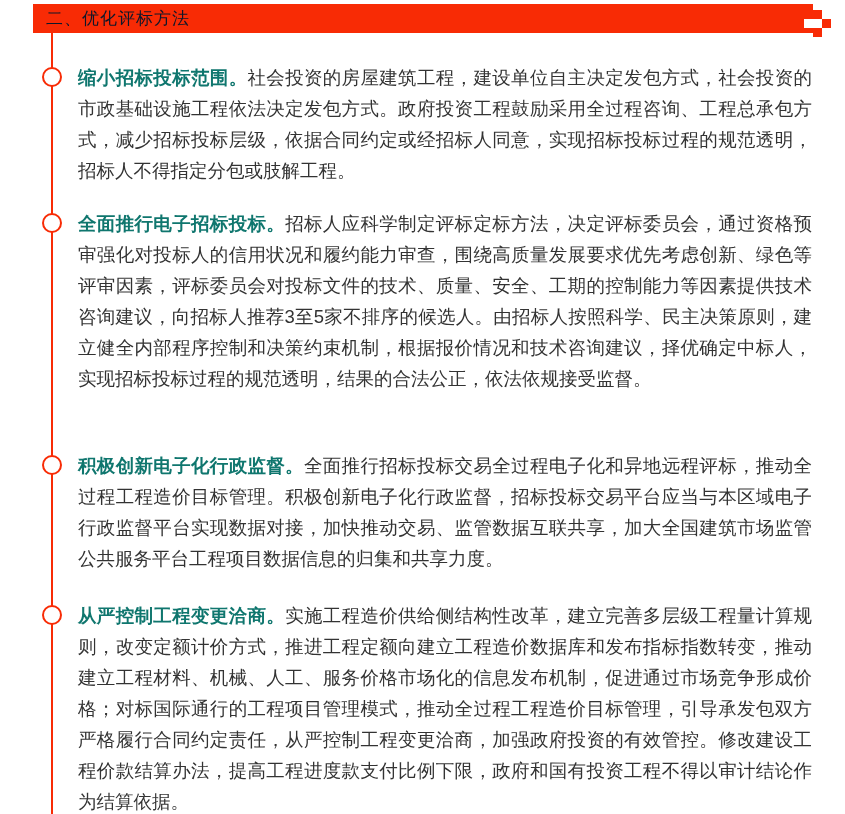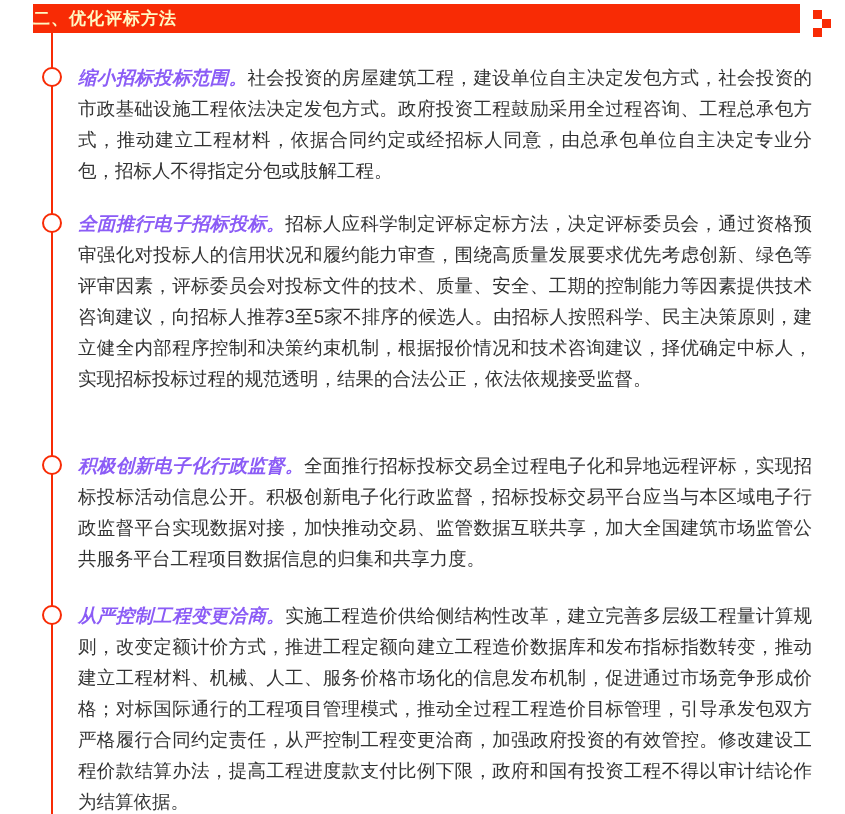--- a/index.html
+++ b/index.html
@@ -2,70 +2,70 @@
 <html><head>
 <meta charset="utf-8">
 <style>
   html,body{margin:0;padding:0;}
   .page{
     position:relative;width:845px;height:814px;background:#ffffff;overflow:hidden;
     font-family:"Liberation Sans","DejaVu Sans",sans-serif;
   }
   .banner{
     position:absolute;left:33px;top:4px;width:767px;height:29px;
-    background:#f82b05;color:#fef9c3;font-weight:bold;font-size:17px;
-    line-height:29px;z-index:1;letter-spacing:1px;
+    background:#f82b05;color:#0f172a;font-weight:normal;font-size:17px;
+    line-height:29px;padding-left:13px;z-index:1;letter-spacing:1px;
   }
   .sq{position:absolute;width:9px;height:9px;z-index:2;}
   .sq.r{background:#f82b05;}
   .sq.w{background:#ffffff;}
   .timeline{
     position:absolute;left:51px;top:33px;width:2px;height:781px;background:#f82b05;
   }
   .item{position:absolute;left:0;width:845px;height:0;}
   .bullet{
     position:absolute;left:42px;top:5px;width:20px;height:20px;box-sizing:border-box;
     border:2px solid #f82b05;border-radius:50%;background:#ffffff;z-index:3;
   }
   .para{
     position:absolute;left:78px;top:0;width:734px;margin:0;
     font-size:18.5px;line-height:31px;color:#333333;
     text-align:justify;text-justify:inter-ideograph;
   }
-  .para b{color:#8b5cf6;font-style:italic;}
+  .para b{color:#0f766e;}
 </style>
 </head>
 <body>
 
 <div class="page">
 
   <div class="banner">
     <span>二、优化评标方法</span>
   </div>
 
   <i class="sq w" style="left:804px;top:19px"></i>
   <i class="sq r" style="left:813px;top:10px"></i>
   <i class="sq r" style="left:822px;top:19px"></i>
   <i class="sq r" style="left:813px;top:28px"></i>
 
   <div class="timeline"></div>
 
   <div class="item" style="top:62px">
     <span class="bullet"></span>
-    <p class="para"><b>缩小招标投标范围。</b><span>社会投资的房屋建筑工程，建设单位自主决定发包方式，社会投资的市政基础设施工程依法决定发包方式。政府投资工程鼓励采用全过程咨询、工程总承包方式，推动建立工程材料，依据合同约定或经招标人同意，由总承包单位自主决定专业分包，招标人不得指定分包或肢解工程。</span></p>
+    <p class="para"><b>缩小招标投标范围。</b><span>社会投资的房屋建筑工程，建设单位自主决定发包方式，社会投资的市政基础设施工程依法决定发包方式。政府投资工程鼓励采用全过程咨询、工程总承包方式，减少招标投标层级，依据合同约定或经招标人同意，实现招标投标过程的规范透明，招标人不得指定分包或肢解工程。</span></p>
   </div>
 
   <div class="item" style="top:208px">
     <span class="bullet"></span>
     <p class="para"><b>全面推行电子招标投标。</b><span>招标人应科学制定评标定标方法，决定评标委员会，通过资格预审强化对投标人的信用状况和履约能力审查，围绕高质量发展要求优先考虑创新、绿色等评审因素，评标委员会对投标文件的技术、质量、安全、工期的控制能力等因素提供技术咨询建议，向招标人推荐3至5家不排序的候选人。由招标人按照科学、民主决策原则，建立健全内部程序控制和决策约束机制，根据报价情况和技术咨询建议，择优确定中标人，实现招标投标过程的规范透明，结果的合法公正，依法依规接受监督。</span></p>
   </div>
 
   <div class="item" style="top:450px">
     <span class="bullet"></span>
-    <p class="para"><b>积极创新电子化行政监督。</b><span>全面推行招标投标交易全过程电子化和异地远程评标，实现招标投标活动信息公开。积极创新电子化行政监督，招标投标交易平台应当与本区域电子行政监督平台实现数据对接，加快推动交易、监管数据互联共享，加大全国建筑市场监管公共服务平台工程项目数据信息的归集和共享力度。</span></p>
+    <p class="para"><b>积极创新电子化行政监督。</b><span>全面推行招标投标交易全过程电子化和异地远程评标，推动全过程工程造价目标管理。积极创新电子化行政监督，招标投标交易平台应当与本区域电子行政监督平台实现数据对接，加快推动交易、监管数据互联共享，加大全国建筑市场监管公共服务平台工程项目数据信息的归集和共享力度。</span></p>
   </div>
 
   <div class="item" style="top:600px">
     <span class="bullet"></span>
     <p class="para"><b>从严控制工程变更洽商。</b><span>实施工程造价供给侧结构性改革，建立完善多层级工程量计算规则，改变定额计价方式，推进工程定额向建立工程造价数据库和发布指标指数转变，推动建立工程材料、机械、人工、服务价格市场化的信息发布机制，促进通过市场竞争形成价格；对标国际通行的工程项目管理模式，推动全过程工程造价目标管理，引导承发包双方严格履行合同约定责任，从严控制工程变更洽商，加强政府投资的有效管控。修改建设工程价款结算办法，提高工程进度款支付比例下限，政府和国有投资工程不得以审计结论作为结算依据。</span></p>
   </div>
 
 </div>
 
 </body></html>

